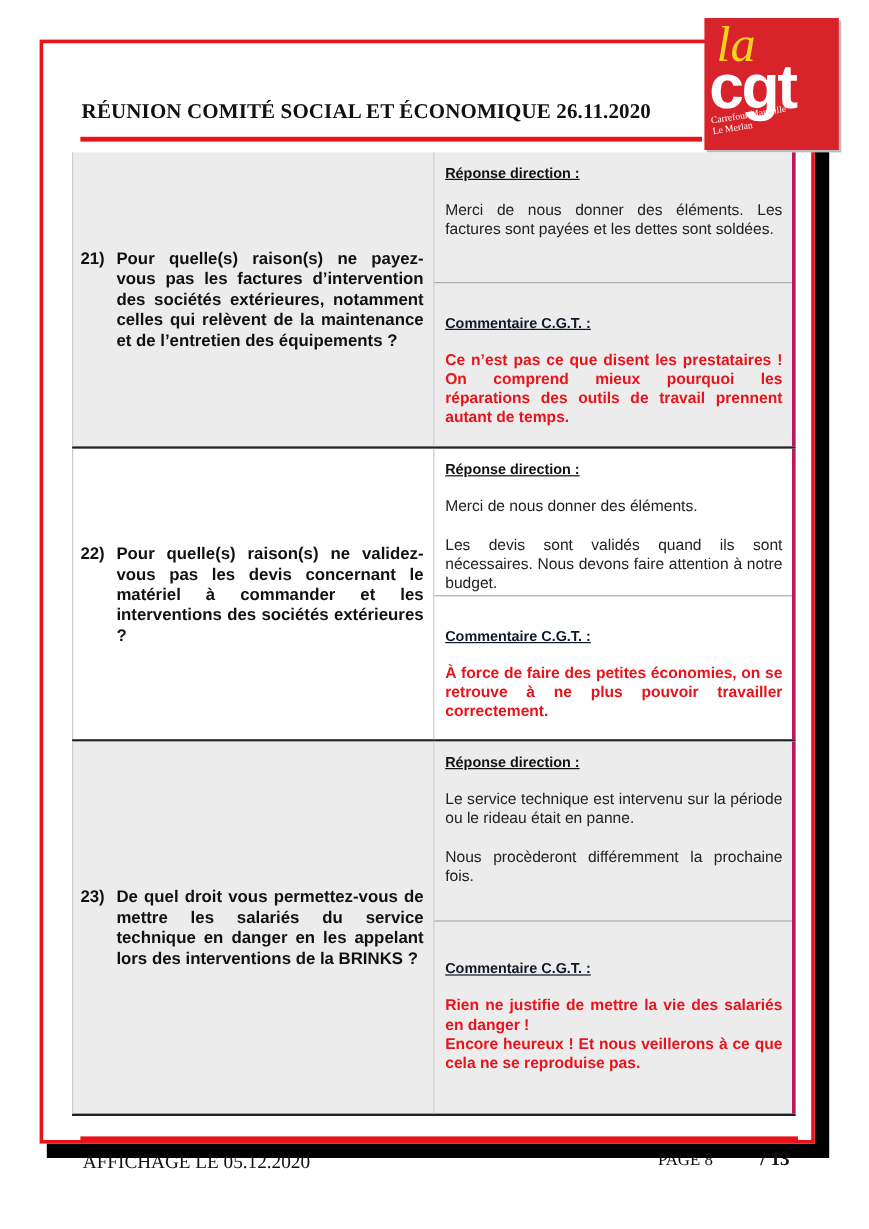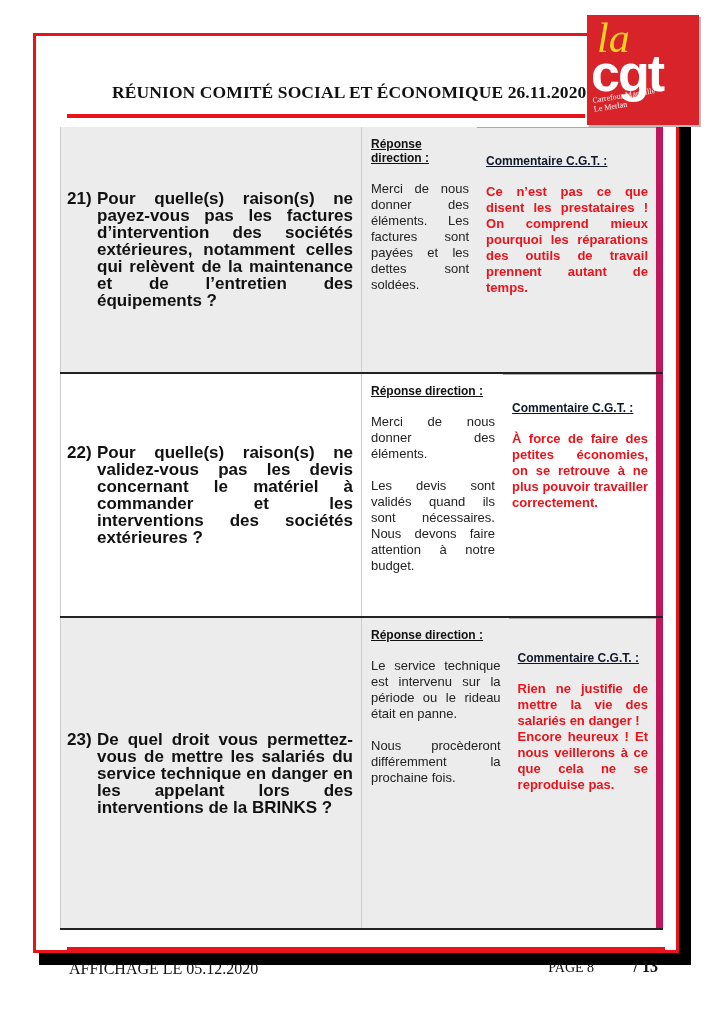--- a/index.html
+++ b/index.html
@@ -1,33 +1,33 @@
 <!DOCTYPE html>
 <html><head>
 <meta charset="utf-8">
 <style>
   html, body { margin:0; padding:0; background:#ffffff; }
   body { width:724px; height:1024px; position:relative; overflow:hidden; font-family:"Liberation Sans", sans-serif; }
   .frame-shadow { position:absolute; left:39px; top:39px; width:652px; height:926px; background:#000; }
   .frame { position:absolute; left:33px; top:33px; width:646px; height:920px; background:#fff; border:3px solid #e8131b; box-sizing:border-box; }
-  .title { position:absolute; left:68px; top:82px; font-family:"Liberation Serif", serif; font-weight:bold; font-size:17.5px; color:#111; letter-spacing:0.1px;margin-left:44px; }
+  .title { position:absolute; left:68px; top:82px; font-family:"Liberation Serif", serif; font-weight:bold; font-size:17.5px; color:#111; letter-spacing:0.1px; }
   .title-rule { position:absolute; left:67px; top:114px; width:518px; height:4px; background:#e8131b; }
   .logo { position:absolute; left:587px; top:15px; width:112px; height:110px; background:#d9232a; box-shadow:2px 2px 0 #bbb; overflow:hidden; }
   .logo .la { position:absolute; left:10px; top:2px; font-family:"Liberation Serif", serif; font-style:italic; font-size:42px; color:#f4d21e; line-height:1; }
   .logo .cgt { position:absolute; left:4px; top:32px; font-family:"Liberation Sans", sans-serif; font-weight:bold; font-size:52px; color:#fff; letter-spacing:-2px; line-height:1; }
   .logo .sub { position:absolute; left:5px; top:82px; width:90px; font-family:"Liberation Serif", serif; font-size:8px; color:#fff; transform:rotate(-9deg); transform-origin:left top; line-height:1.1; }
   .tbl { position:absolute; left:60px; top:127px; width:603px; }
   .row { display:flex; border-bottom:2px solid #222; }
   .row.grey { background:#ececec; }
   .row.white { background:#fff; }
   .qcell { width:302px; border-left:1px solid #ccc; border-right:1px solid #ccc; display:flex; align-items:center; box-sizing:border-box; padding:0 8px 0 6px; }
-  .qtext { font-weight:bold; font-size:17px; line-height:17px; color:#111; text-align:justify; display:flex; }
+  .qtext { font-weight:bold; font-size:14px; line-height:17px; color:#111; text-align:justify; display:flex; }
   .qnum { flex:0 0 auto; width:30px; }
   .qbody { flex:1; }
-  .rcell { flex:1; display:flex; flex-direction:row; border-right:7px solid #be185d; }
+  .rcell { flex:1; display:flex; flex-direction:column; border-right:3px solid #be185d; }
   .sub-cell { padding:10px 8px 0 9px; box-sizing:border-box; }
   .sub-cell + .sub-cell { border-top:1px solid #aaa; }
   .label { font-weight:bold; font-size:12px; text-decoration:underline; color:#111; margin-bottom:16px; }
   .label.red { color:#0f172a; }
   .para { font-size:13px; line-height:16px; color:#222; text-align:justify; margin-bottom:16px; }
   .para.red { color:#e8131b; font-weight:bold; margin-bottom:0; }
   .footer-rule { position:absolute; left:67px; top:947px; width:598px; height:4px; background:#e8131b; }
   .footer-left { position:absolute; left:69px; top:960px; font-family:"Liberation Serif", serif; font-size:16px; color:#111; }
   .footer-right { position:absolute; right:66px; top:958px; font-family:"Liberation Serif", serif; font-size:14px; color:#111; }
   .footer-right b { font-size:16px;margin-left:36px; }

